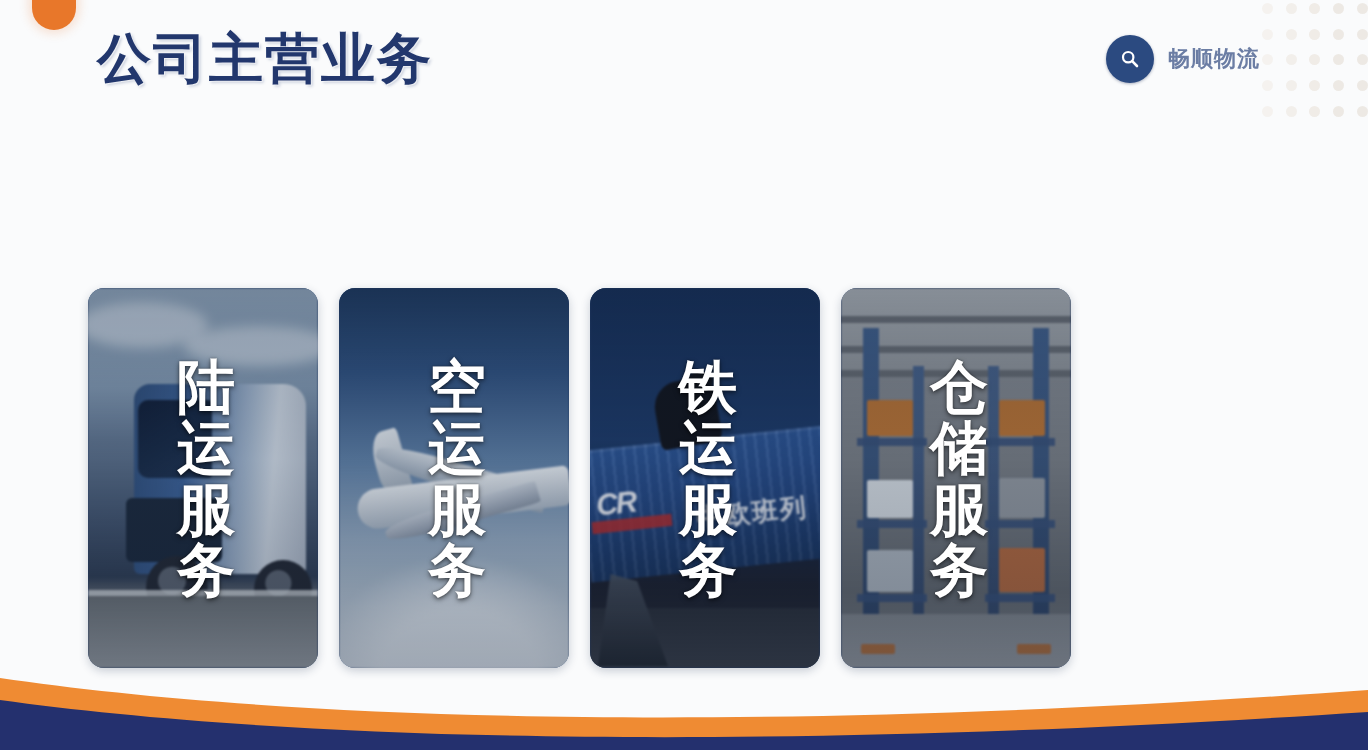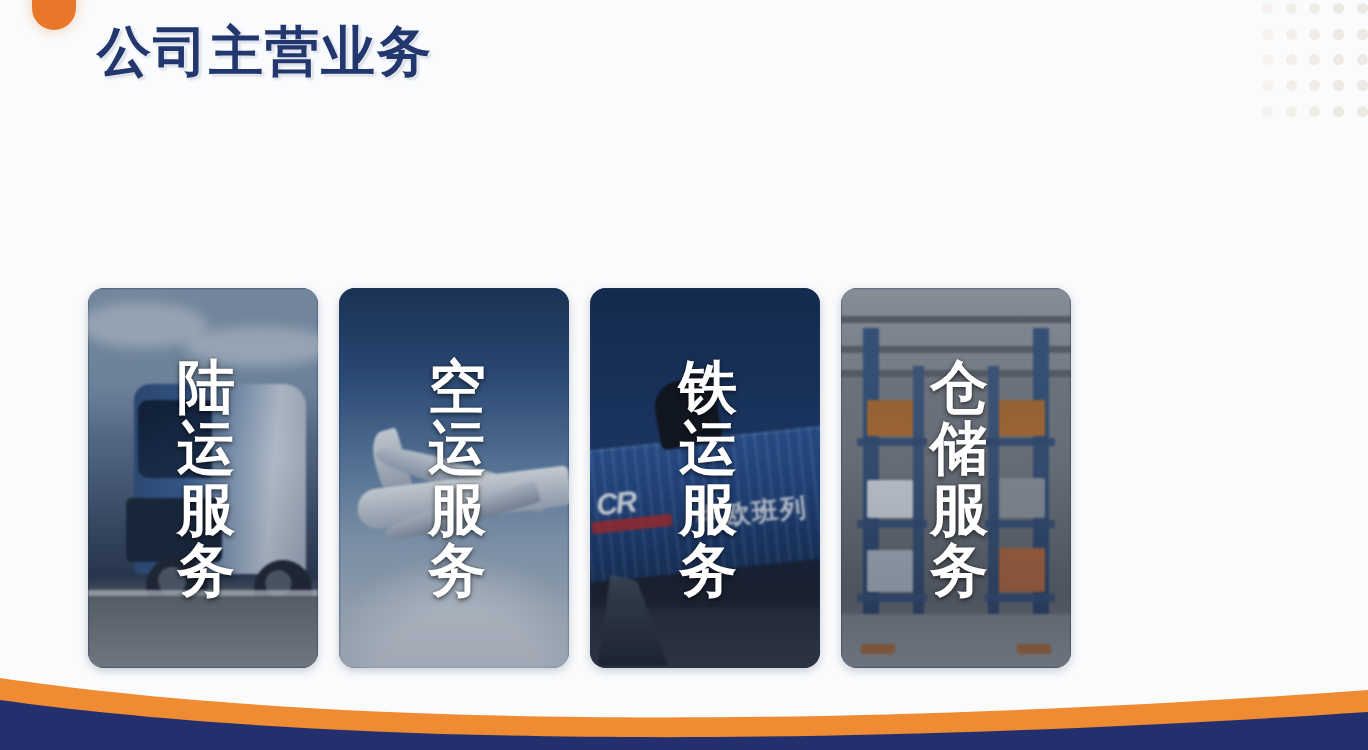--- a/index.html
+++ b/index.html
@@ -64,21 +64,21 @@
     bottom: 0;
     width: 1368px;
     height: 130px;
     pointer-events: none;
   }
 
   
 
   .header {
     position: absolute;
-    left: 0; top: 0;
+    left: 0; top: 7px;
     width: 1368px;
     height: 110px;
   }
 
   .page-title {
     position: absolute;
     left: 97px;
     top: 22px;
     font-size: 54px;
     line-height: 1.08;
@@ -359,20 +359,29 @@
       <i></i>
       <i></i>
       <i></i>
   </div>
 
   <div class="orange-blob"></div>
 
   <div class="header">
     <div class="page-title">公司主营业务</div>
 
+    <div class="brand">
+      <div class="brand-mark">
+        <svg width="24" height="24" viewBox="0 0 24 24" aria-hidden="true">
+          <circle cx="10.2" cy="10.2" r="5.2" fill="none" stroke="#ffffff" stroke-width="2.2"></circle>
+          <line x1="14.2" y1="14.2" x2="19" y2="19" stroke="#ffffff" stroke-width="2.6" stroke-linecap="round"></line>
+        </svg>
+      </div>
+      <div class="brand-name">畅顺物流</div>
+    </div>
   </div>
 
   <div class="cards">
 
     <div class="card">
       <div class="photo ph-truck">
         <div class="cloud" style="left:-10px;top:14px;width:130px;height:46px;"></div>
         <div class="cloud" style="left:96px;top:38px;width:150px;height:40px;"></div>
         <div class="cab"></div>
         <div class="windshield"></div>

